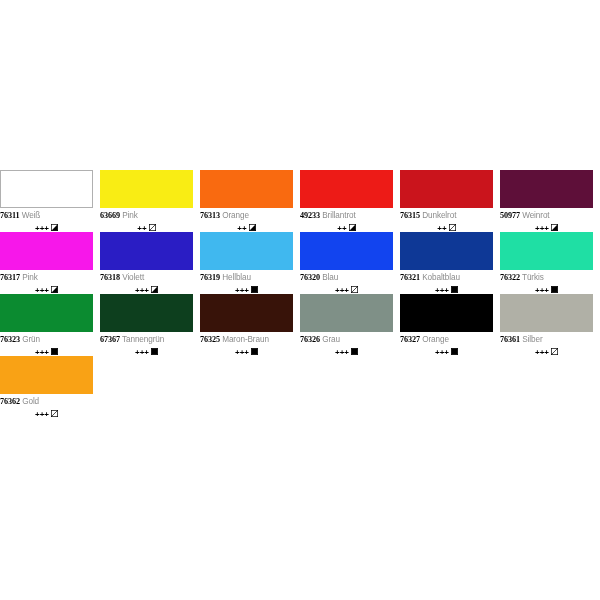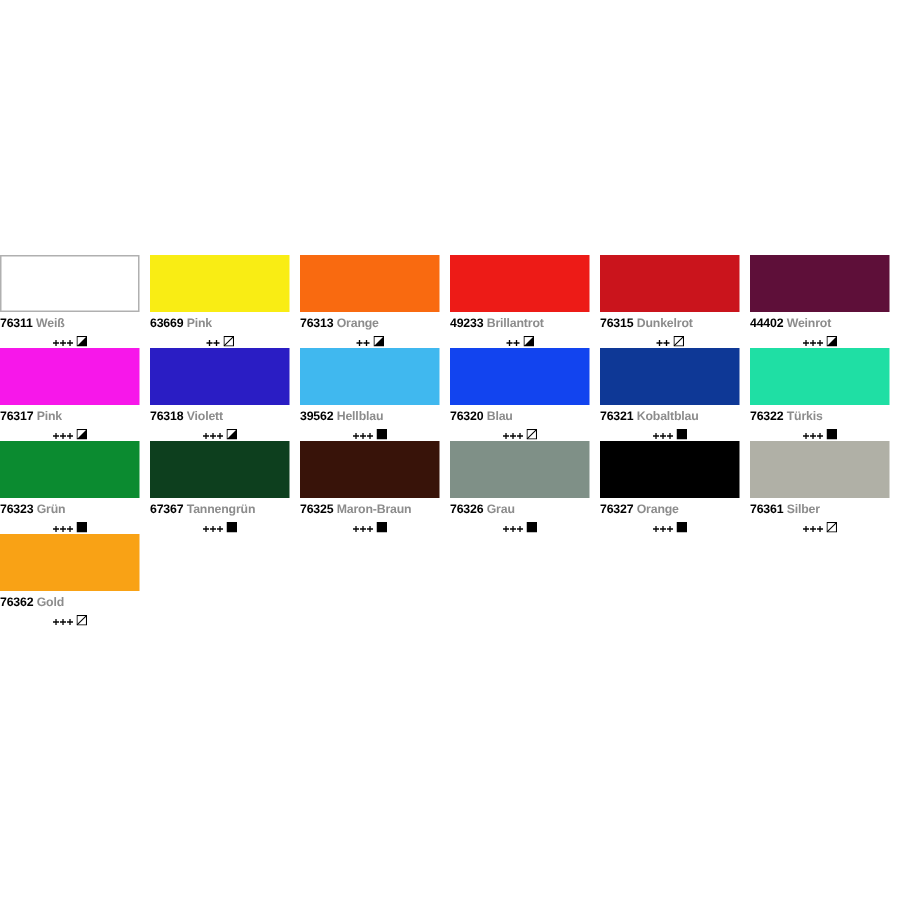--- a/index.html
+++ b/index.html
@@ -58,25 +58,26 @@
     line-height: 11px;
     white-space: nowrap;
     margin-top: 2px;
     color: #808080;
     letter-spacing: -0.1px;
   }
 
   .swatch-code {
     color: #000000;
     font-weight: bold;
+    font-family: Liberation Serif, serif;
   }
 
   .swatch-name {
     color: #8c8c8c;
-    font-weight: bold;
+    font-weight: normal;
   }
 
   .swatch-rating {
     margin-top: 2px;
     text-align: center;
     width: 93px;
     font-size: 8px;
     line-height: 9px;
     color: #000;
     white-space: nowrap;
@@ -174,21 +175,21 @@
             <span class="opacity-icon">
               <svg viewBox="0 0 10 10">
                 <rect x="0.5" y="0.5" width="9" height="9" fill="#fff" stroke="#000" stroke-width="1"></rect>
                 <line x1="9.5" y1="0.5" x2="0.5" y2="9.5" stroke="#000" stroke-width="1"></line>
               </svg>
             </span>
           </div>
         </div>
         <div class="swatch-cell">
           <div class="swatch-chip" title="Weinrot" style="background: rgb(94, 15, 57);"></div>
-          <div class="swatch-label"><span class="swatch-code">44402</span> <span class="swatch-name">Weinrot</span></div>
+          <div class="swatch-label"><span class="swatch-code">50977</span> <span class="swatch-name">Weinrot</span></div>
           <div class="swatch-rating">
             <span class="plus-marks">+++</span>
             <span class="opacity-icon">
               <svg viewBox="0 0 10 10">
                 <rect x="0.5" y="0.5" width="9" height="9" fill="#fff" stroke="#000" stroke-width="1"></rect>
                 <polygon points="9.5,0.5 9.5,9.5 0.5,9.5" fill="#000"></polygon>
               </svg>
             </span>
           </div>
         </div>
@@ -215,21 +216,21 @@
             <span class="opacity-icon">
               <svg viewBox="0 0 10 10">
                 <rect x="0.5" y="0.5" width="9" height="9" fill="#fff" stroke="#000" stroke-width="1"></rect>
                 <polygon points="9.5,0.5 9.5,9.5 0.5,9.5" fill="#000"></polygon>
               </svg>
             </span>
           </div>
         </div>
         <div class="swatch-cell">
           <div class="swatch-chip" title="Hellblau" style="background: rgb(64, 184, 239);"></div>
-          <div class="swatch-label"><span class="swatch-code">39562</span> <span class="swatch-name">Hellblau</span></div>
+          <div class="swatch-label"><span class="swatch-code">76319</span> <span class="swatch-name">Hellblau</span></div>
           <div class="swatch-rating">
             <span class="plus-marks">+++</span>
             <span class="opacity-icon">
               <svg viewBox="0 0 10 10">
                 <rect x="0.5" y="0.5" width="9" height="9" fill="#000" stroke="#000" stroke-width="1"></rect>
               </svg>
             </span>
           </div>
         </div>
         <div class="swatch-cell">

